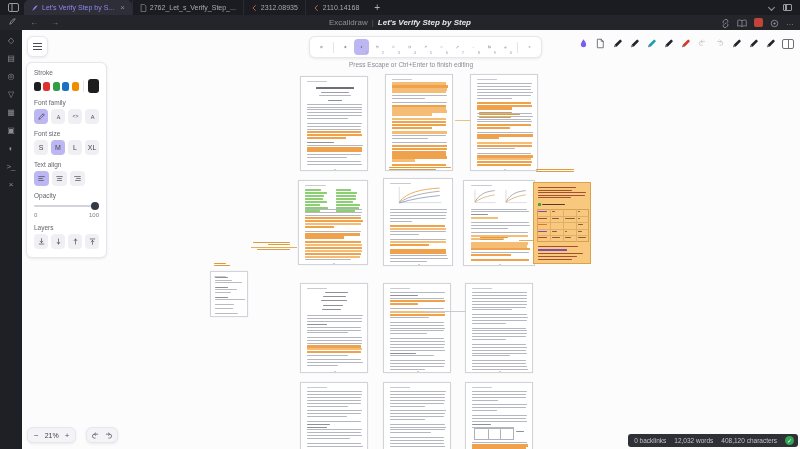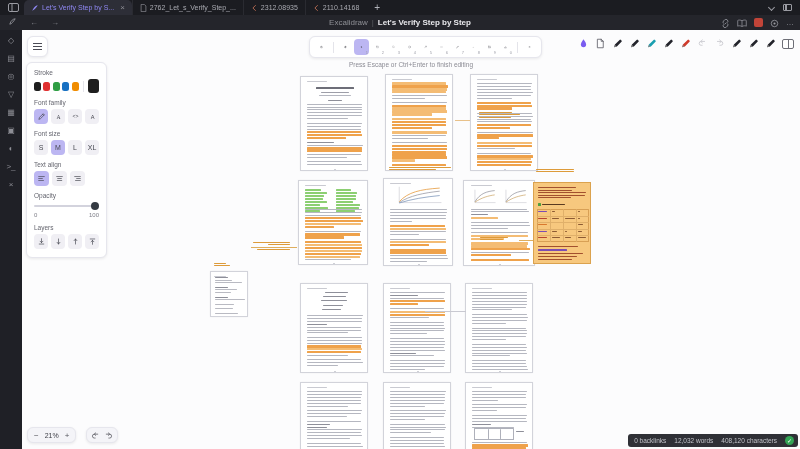--- a/index.html
+++ b/index.html
@@ -21,21 +21,21 @@
   .chev:before{content:"";position:absolute;left:1px;top:1px;width:4px;height:4px;border-right:1px solid #9a9ba2;border-bottom:1px solid #9a9ba2;transform:rotate(45deg);}
   .winicon{width:9px;height:7px;border:1px solid #9a9ba2;border-radius:1px;position:relative;}
   .winicon:before{content:"";position:absolute;left:1px;top:0;bottom:0;width:2px;background:#9a9ba2;}
 
   .titlerow{position:absolute;left:0;top:15px;right:0;height:15px;background:#24252b;display:flex;align-items:center;}
   .title-left{display:flex;align-items:center;gap:13px;padding-left:8px;color:#7d7e85;font-size:8px;}
   .title-center{position:absolute;left:50%;top:0;height:15px;transform:translateX(-50%);
                 display:flex;align-items:center;gap:4px;font-size:8px;white-space:nowrap;}
   .title-center .dim{color:#8f9096;}
   .title-center .sep{color:#5c5d63;}
-  .title-center .doc{color:#e8e8ec;font-weight:bold;}
+  .title-center .doc{color:#e8e8ec;font-weight:bold;font-style:italic;}
   .title-right{position:absolute;right:5px;top:0;height:15px;display:flex;align-items:center;gap:7px;color:#9a9ba2;}
   .badge-red{width:9px;height:9px;border-radius:2px;background:#c14438;}
   .dots{font-size:8px;letter-spacing:1px;color:#9a9ba2;}
 
   
   .main{position:absolute;left:0;top:30px;right:0;bottom:0;}
   .leftstrip{position:absolute;left:0;top:0;bottom:0;width:22px;background:#1f2026;
              display:flex;flex-direction:column;align-items:center;padding-top:7px;gap:9px;}
   .strip-ic{color:#8d8e95;font-size:8px;line-height:8px;height:9px;}
   .canvas{position:absolute;left:22px;top:0;right:0;bottom:0;background:#fcfcfd;overflow:hidden;}

